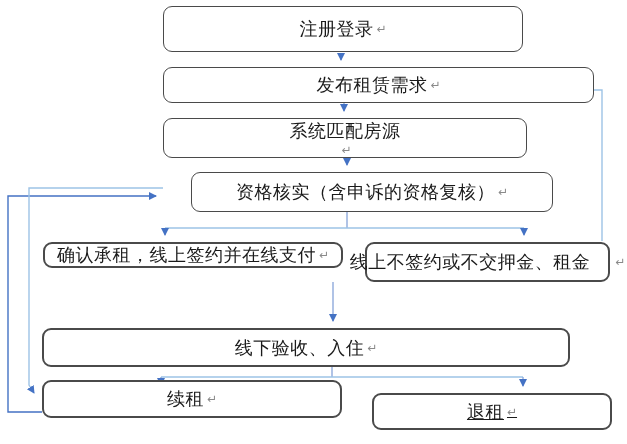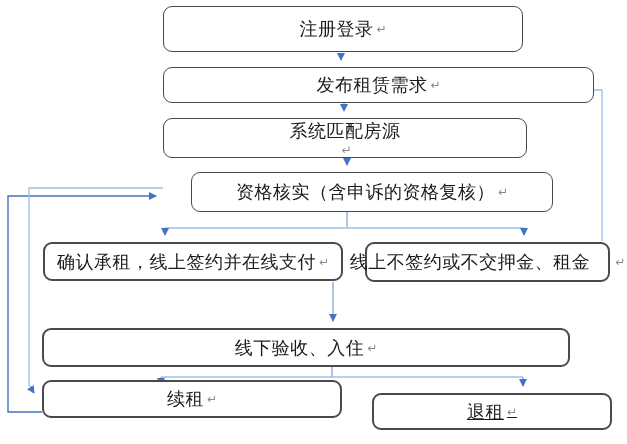--- a/index.html
+++ b/index.html
@@ -83,21 +83,21 @@
   <div class="node" style="left:163px;top:118px;width:364px;height:40px;flex-direction:column;">
     <span>系统匹配房源</span>
       <span class="ret">↵</span>
   </div>
 
   <div class="node" style="left:163px;top:172px;width:362px;height:40px;margin-left:28px;">
     <span>资格核实（含申诉的资格复核）</span>
       <span class="ret">↵</span>
   </div>
 
-  <div class="node bold" style="left:43px;top:242px;width:300px;height:39px;">
+  <div class="node bold" style="left:43px;top:242px;width:300px;height:26px;">
     <span>确认承租，线上签约并在线支付</span>
       <span class="ret">↵</span>
   </div>
 
   <div class="node bold" style="left:365px;top:242px;width:245px;height:40px;gap:22px;">
     <span>线上不签约或不交押金、租金</span>
       <span class="ret">↵</span>
   </div>
 
   <div class="node bold" style="left:42px;top:328px;width:528px;height:39px;">

